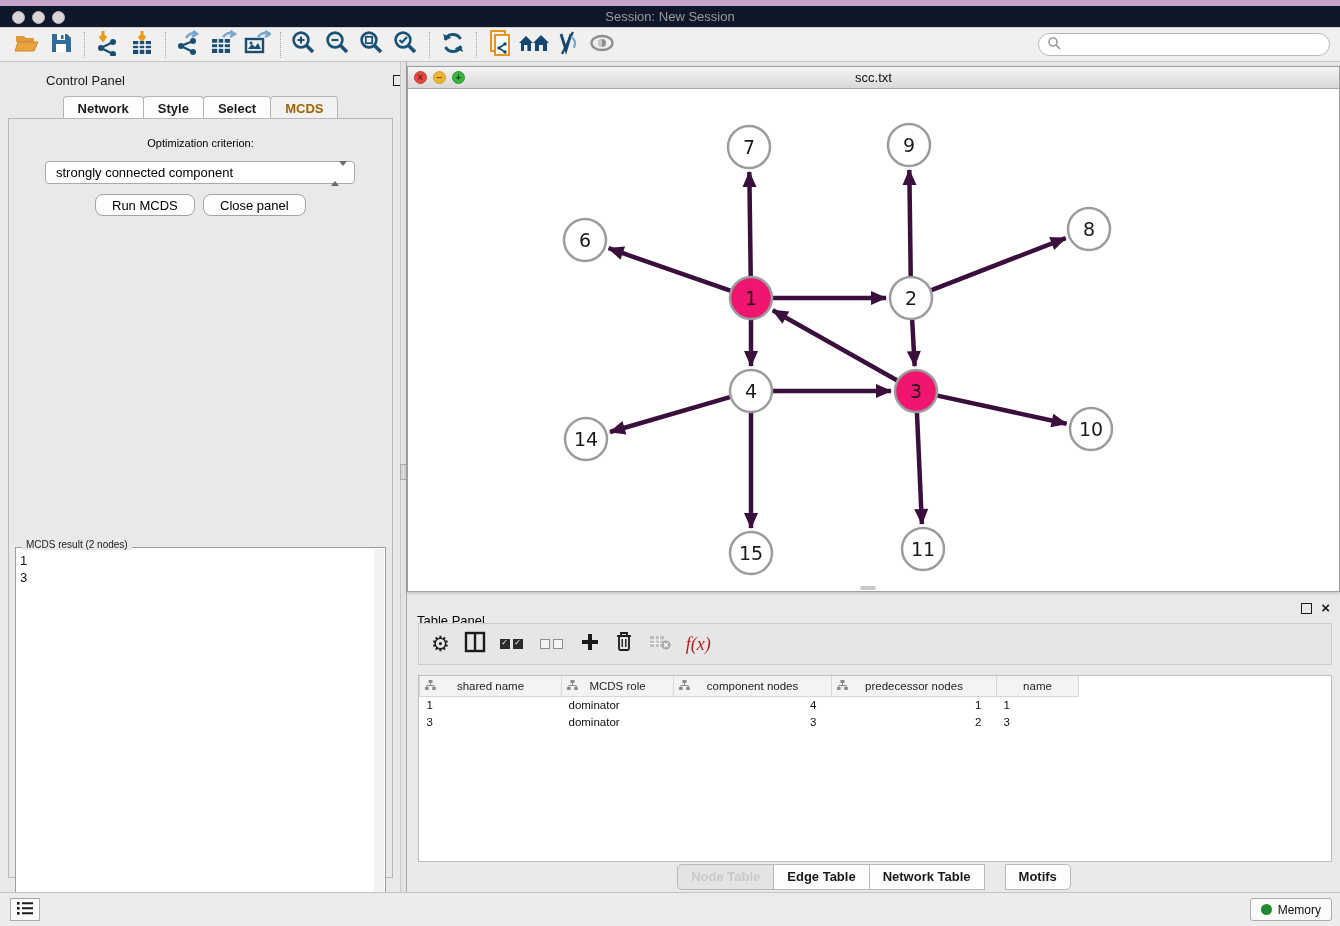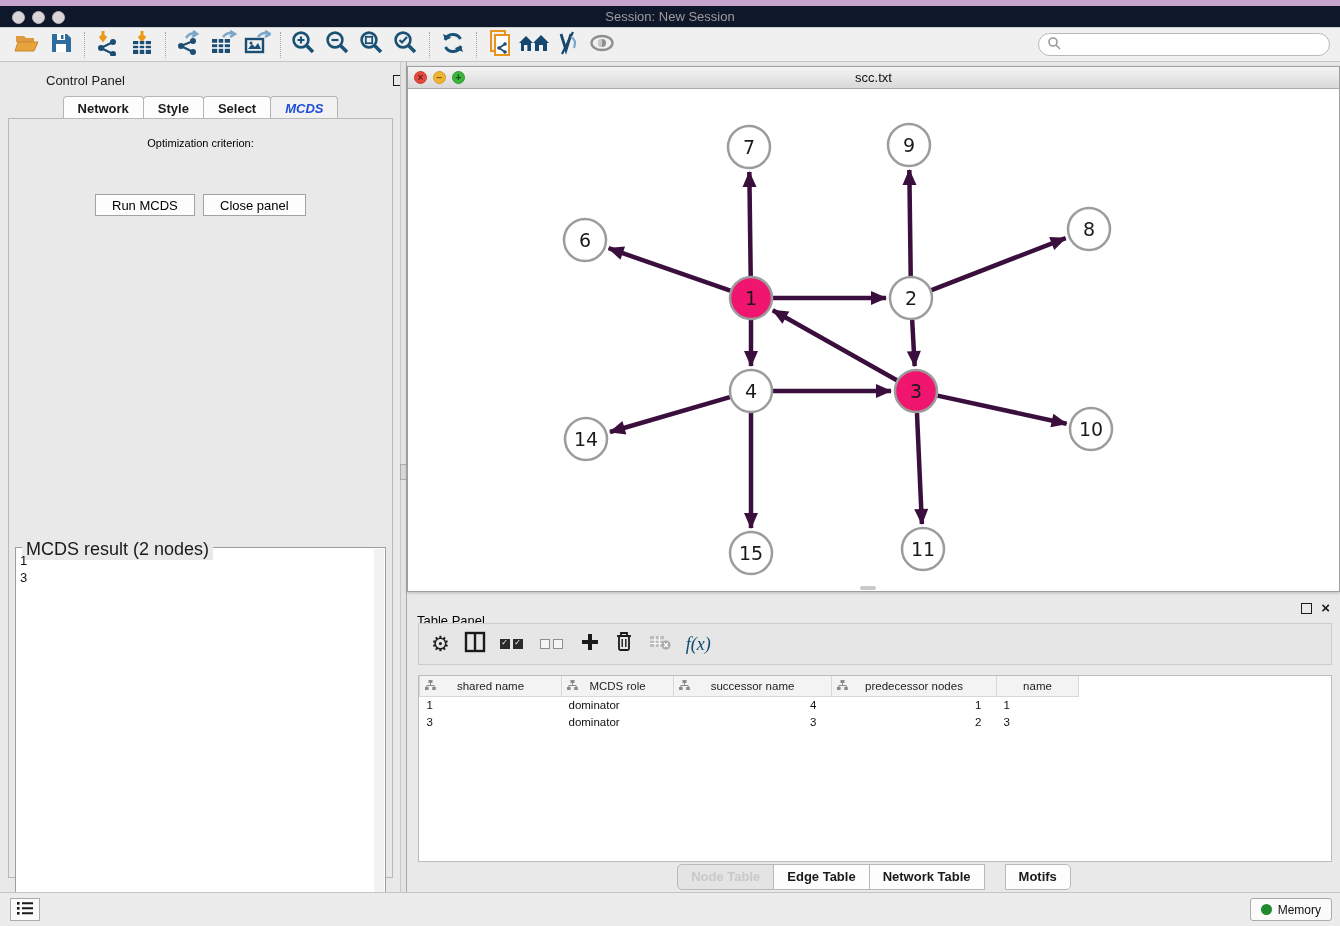--- a/index.html
+++ b/index.html
@@ -30,39 +30,39 @@
   #control-panel { left:0; top:62px; width:400px; height:830px; background:#E9E9E9; }
   #cp-header { position:absolute; left:0; top:8px; width:100%; height:22px;margin-left:36px; }
   #cp-title { position:absolute; left:10px; top:3px; font-size:13px; color:#1A1A1A; }
   .panel-float { position:absolute; width:11px; height:11px; border:1.6px solid #1A1A1A; top:5px; }
   .panel-close { position:absolute; font-size:15px; font-weight:bold; color:#1A1A1A; top:1px; line-height:18px; }
   #cp-float { right:32px; } #cp-close { right:12px; }
   #cp-tabs { position:absolute; left:0; top:34px; width:100%; text-align:center; }
   .cp-tab { display:inline-block; background:#FDFDFD; border:1px solid #B5B5B5; border-bottom:none;
     font-size:13px; font-weight:bold; color:#1A1A1A; padding:4px 14px 5px;
     border-radius:4px 4px 0 0; margin-right:-1px; cursor:default; }
-  .cp-tab.selected { color:#1d4ed8; background:#F2F2F2;font-style:italic; }
+  .cp-tab.selected { color:#a16207; background:#F2F2F2; }
   #cp-body { position:absolute; left:8px; top:56px; width:385px; height:760px;
     background:#E9E9E9; border:1px solid #B8B8B8; }
   #opt-label { position:absolute; left:0; top:18px; width:100%; text-align:center; font-size:11px; }
   #opt-select { position:absolute; left:36px; top:42px; width:310px; height:23px; background:#fff;
     border:1px solid #A9A9A9; border-radius:4px; font-size:13px; display:flex; align-items:center;
     padding-left:10px; }
   .stepper { position:absolute; right:7px; top:4px; }
   .stepper .up { width:0; height:0; border-left:4px solid transparent; border-right:4px solid transparent;
     border-bottom:5px solid #6B6B6B; margin-bottom:3px; }
   .stepper .down { width:0; height:0; border-left:4px solid transparent; border-right:4px solid transparent;
     border-top:5px solid #6B6B6B; }
   .cp-btn { position:absolute; top:75px; height:22px; background:#FDFDFD; border:1px solid #A3A3A3;
-    border-radius:0; font-size:13px; font-family:"Liberation Sans",sans-serif; padding:0 16px; }
+    border-radius:8px; font-size:13px; font-family:"Liberation Sans",sans-serif; padding:0 16px; }
   #run-btn { left:86px; } #closepanel-btn { left:194px;padding-left:16px; }
   #mcds-fieldset { position:absolute; left:6px; top:428px; width:371px; height:378px;
     border:1px solid #9E9E9E; background:#fff; }
   #mcds-legend { position:absolute; left:6px; top:-9px; background:#E9E9E9; padding:0 4px;
-    font-size:18px; color:#1A1A1A; }
+    font-size:10px; color:#1A1A1A; }
   #mcds-text { position:absolute; left:4px; top:4px; right:14px; bottom:4px;
     font-size:13px; line-height:17px; white-space:pre; color:#111; }
   #mcds-scroll { position:absolute; right:1px; top:1px; width:10px; bottom:1px; background:#F2F2F2; }
 
   
   #v-divider { left:400px; top:62px; width:7px; height:830px; background:#E4E4E4;
     border-left:1px solid #C9C9C9; border-right:1px solid #A9A9A9; }
   #v-handle { position:absolute; left:-1px; top:402px; width:7px; height:16px;
     background:#D7D7D7; border:1px solid #ABABAB; }
 
@@ -86,21 +86,21 @@
   #tp-title { position:absolute; left:10px; top:16px; font-size:13px; }
   #tp-float { right:28px; top:6px; } #tp-close { right:10px; top:2px; }
   #tp-toolbar { position:absolute; left:11px; top:26px; width:914px; height:42px;
     background:#E6E6E6; border:1px solid #CCCCCC; display:flex; align-items:center; padding-left:12px; gap:14px; }
   .tp-icon { display:flex; align-items:center; justify-content:center; height:30px; }
   .gear-glyph { font-size:21px; color:#222; line-height:30px; }
   .chk { width:10px; height:10px; display:inline-block; margin-right:3px; }
   .chk.filled { background:#2B2B2B; position:relative; }
   .chk.filled:after { content:"✓"; color:#fff; font-size:8px; position:absolute; left:1.5px; top:-1px; }
   .chk.empty { border:1.5px solid #8F8F8F; background:#F5F5F5; }
-  .fx-label { font-family:"Liberation Serif", serif; font-style:italic; font-size:18px; color:#0c4a6e; }
+  .fx-label { font-family:"Liberation Serif", serif; font-style:italic; font-size:18px; color:#b91c1c; }
   #tp-table-wrap { position:absolute; left:11px; top:78px; width:914px; height:187px;
     background:#fff; border:1px solid #BDBDBD; overflow:hidden; }
   table { border-collapse:collapse; table-layout:fixed; width:100%; }
   th { background:#F3F3F3; border:1px solid #D8D8D8; border-top:none; height:20px;
     font-size:11.5px; font-weight:normal; color:#222; position:relative; }
   th .th-label { display:inline-block; }
   th svg { position:absolute; left:5px; top:4px; }
   td { font-size:11.5px; height:17px; color:#111; border:none; }
   td.al { text-align:left; padding-left:7px; }
   td.ar { text-align:right; padding-right:15px; }
@@ -292,20 +292,24 @@
 
 <div id="control-panel" class="abs">
   <div id="cp-header">
     <span id="cp-title">Control Panel</span>
     <span id="cp-float" class="panel-float"></span>
     <span id="cp-close" class="panel-close">×</span>
   </div>
   <div id="cp-tabs"><span class="cp-tab">Network</span><span class="cp-tab">Style</span><span class="cp-tab">Select</span><span class="cp-tab selected">MCDS</span></div>
   <div id="cp-body">
     <div id="opt-label">Optimization criterion:</div>
+    <div id="opt-select">
+      <span>strongly connected component</span>
+      <span class="stepper"><span class="up"></span><span class="down"></span></span>
+    </div>
     <button id="run-btn" class="cp-btn">Run MCDS</button>
     <button id="closepanel-btn" class="cp-btn">Close panel</button>
     <div id="mcds-fieldset">
       <span id="mcds-legend">MCDS result (2 nodes)</span>
       <div id="mcds-text">1
 3</div>
       <div id="mcds-scroll"></div>
     </div>
   </div>
 </div>
@@ -469,21 +473,21 @@
                 <rect x="3.5" y="0" width="4" height="3" fill="#8A8A8A"></rect>
                 <rect x="0" y="7" width="3.6" height="3" fill="#8A8A8A"></rect>
                 <rect x="7.2" y="7" width="3.6" height="3" fill="#8A8A8A"></rect>
                 <path d="M5.5 3 v2.5 M1.8 7 v-1.5 h7.4 V7" stroke="#8A8A8A" stroke-width="1" fill="none"></path>
               </svg><span class="th-label">MCDS role</span></th>
             <th><svg width="11" height="11" viewBox="0 0 11 11">
                 <rect x="3.5" y="0" width="4" height="3" fill="#8A8A8A"></rect>
                 <rect x="0" y="7" width="3.6" height="3" fill="#8A8A8A"></rect>
                 <rect x="7.2" y="7" width="3.6" height="3" fill="#8A8A8A"></rect>
                 <path d="M5.5 3 v2.5 M1.8 7 v-1.5 h7.4 V7" stroke="#8A8A8A" stroke-width="1" fill="none"></path>
-              </svg><span class="th-label">successor name</span></th>
+              </svg><span class="th-label">component nodes</span></th>
             <th><svg width="11" height="11" viewBox="0 0 11 11">
                 <rect x="3.5" y="0" width="4" height="3" fill="#8A8A8A"></rect>
                 <rect x="0" y="7" width="3.6" height="3" fill="#8A8A8A"></rect>
                 <rect x="7.2" y="7" width="3.6" height="3" fill="#8A8A8A"></rect>
                 <path d="M5.5 3 v2.5 M1.8 7 v-1.5 h7.4 V7" stroke="#8A8A8A" stroke-width="1" fill="none"></path>
               </svg><span class="th-label">predecessor nodes</span></th>
             <th><span class="th-label">name</span></th>
             <th style="background: rgb(255, 255, 255); border: none;"></th>
           </tr>
         </thead>

